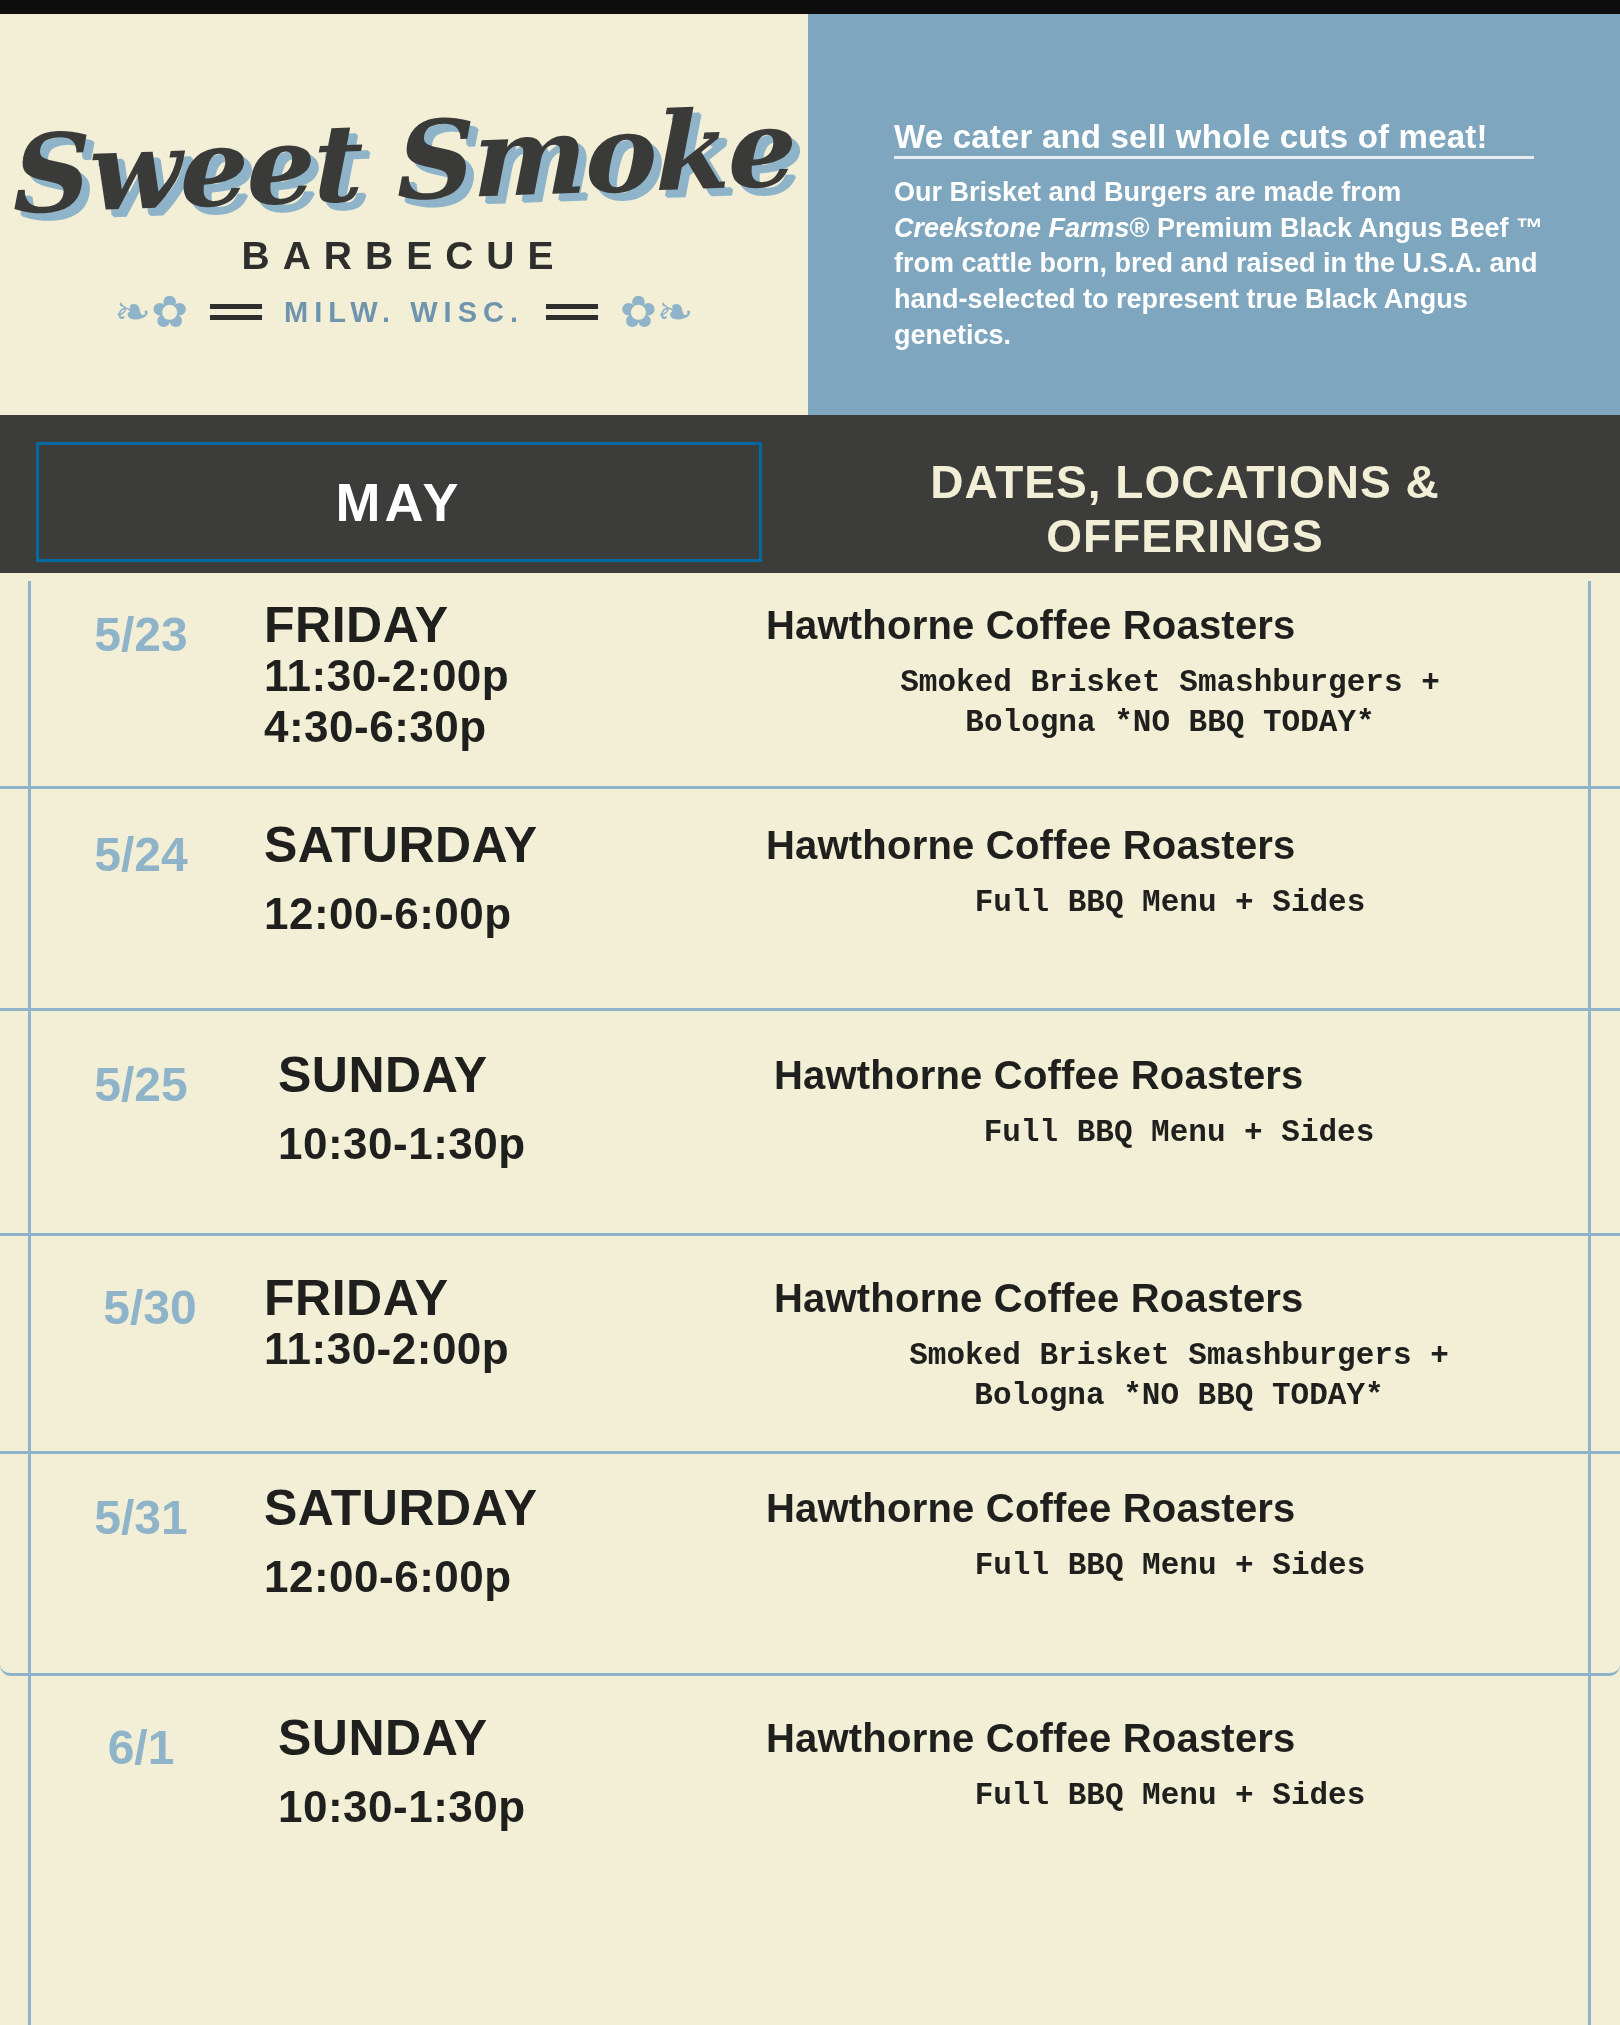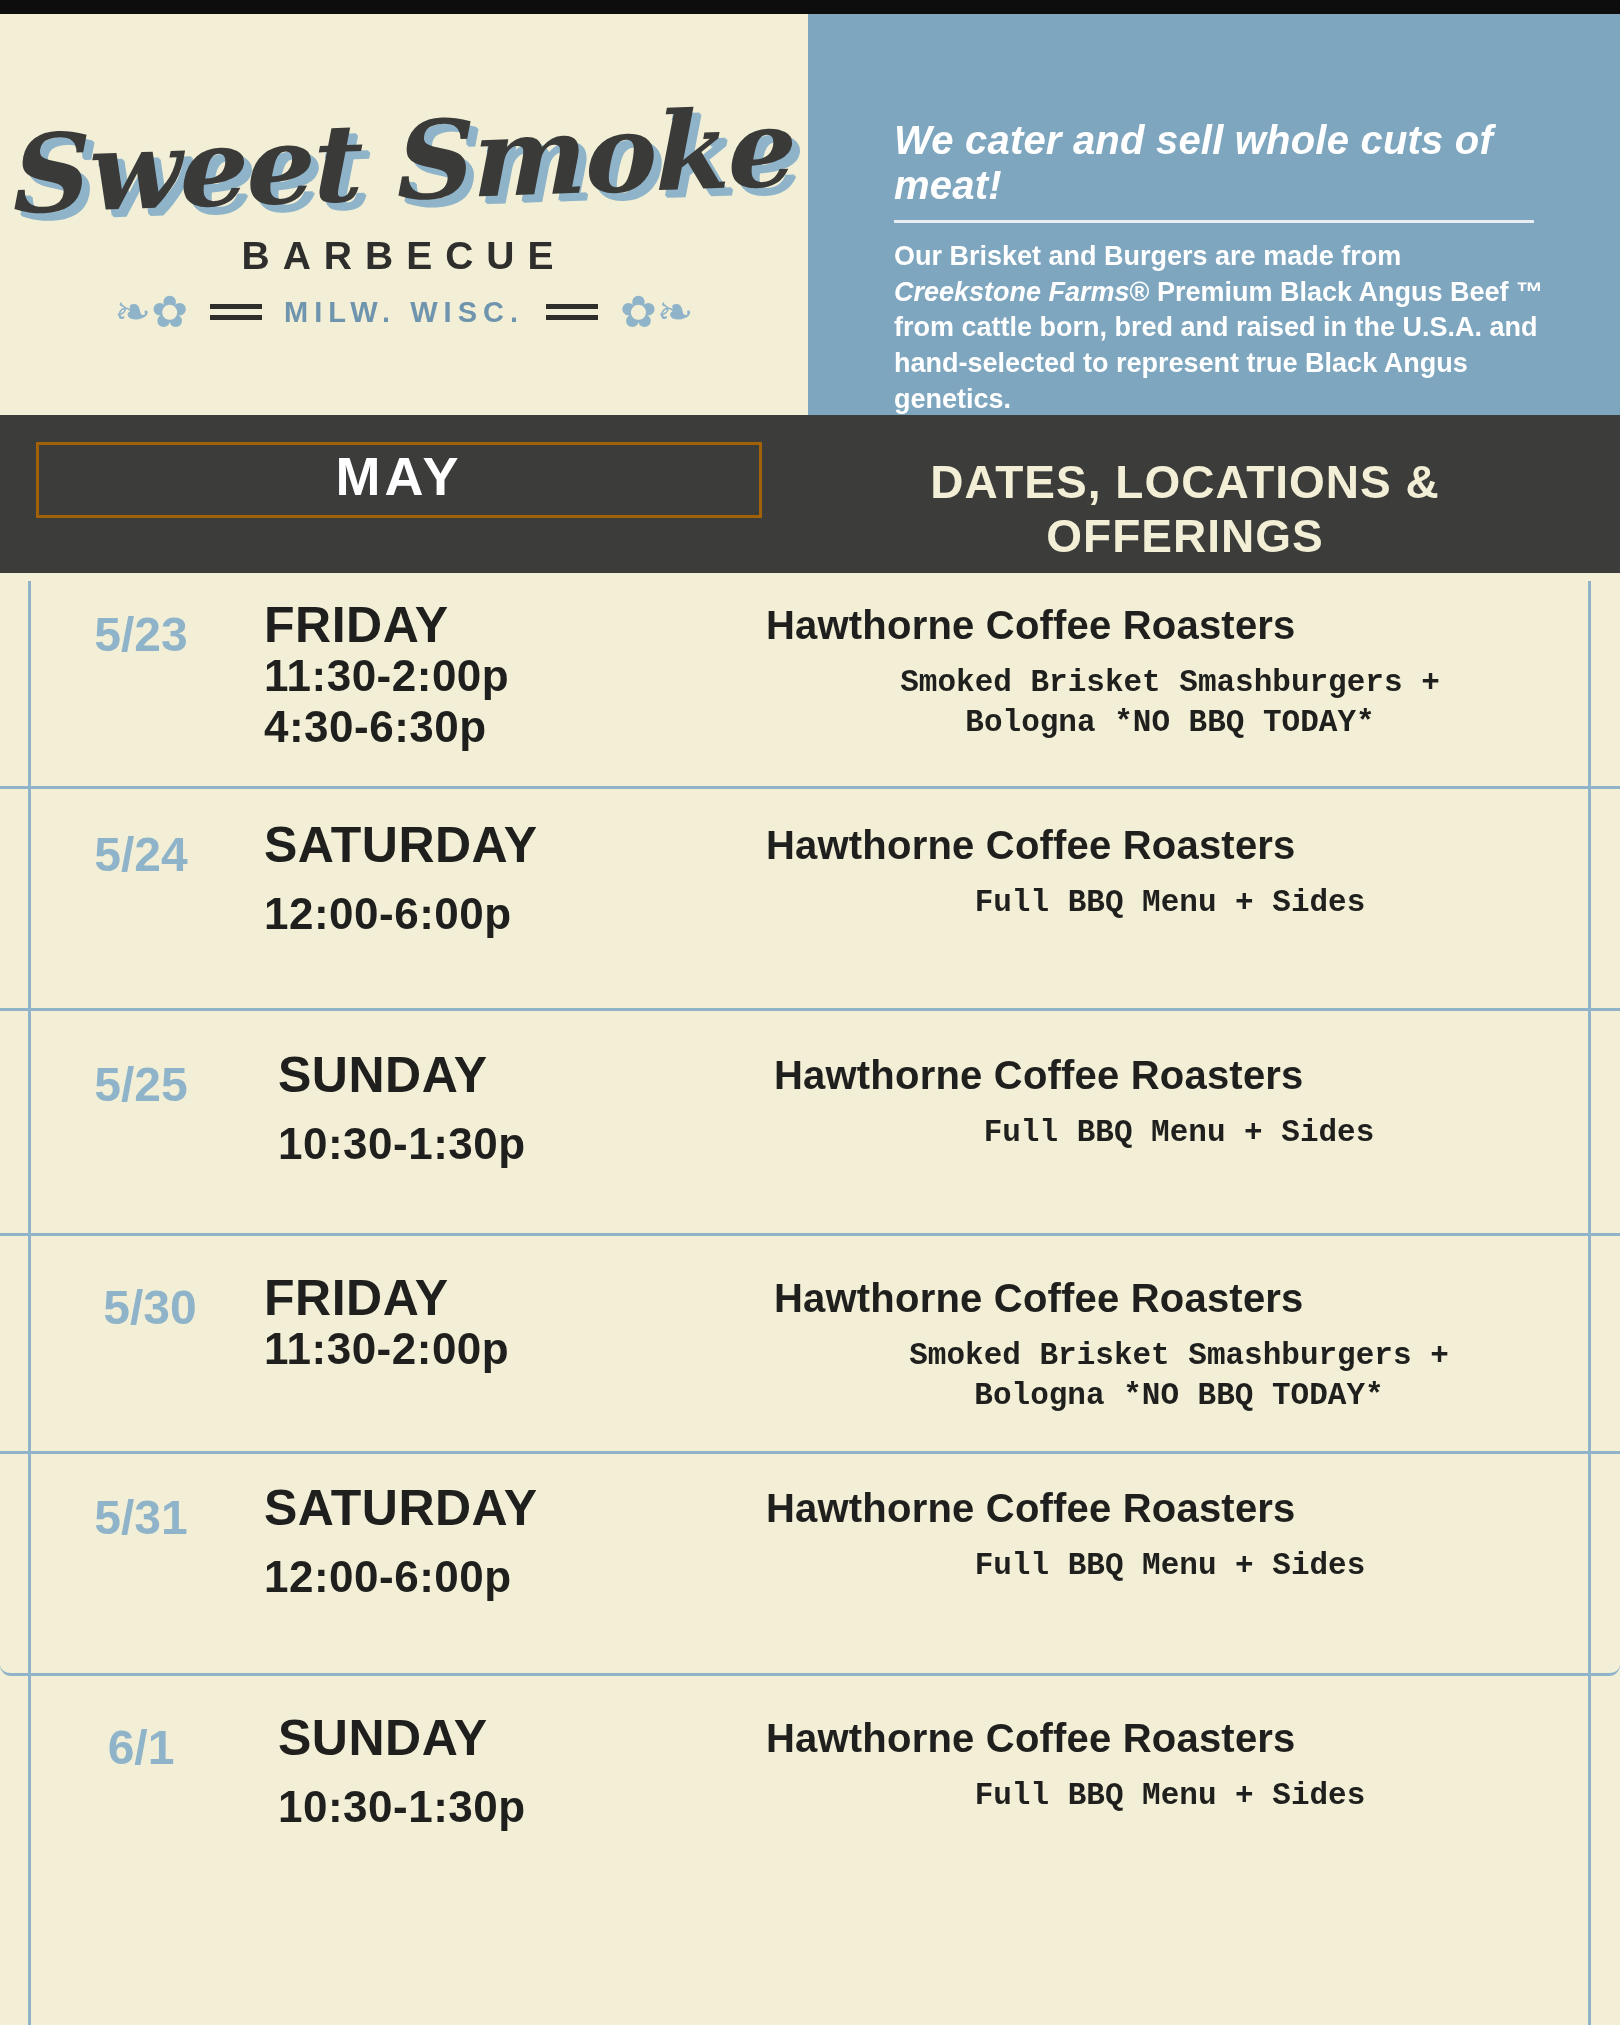--- a/index.html
+++ b/index.html
@@ -108,24 +108,22 @@
     width: 812px;
     height: 401px;
     background: #7fa6bf;
     box-sizing: border-box;
     padding: 104px 44px 0 86px;
     color: #ffffff;
   }
   .cater-title {
     font-family: "Liberation Sans", sans-serif;
     font-weight: bold;
-    font-size: 40px;
+    font-size: 33px;
     letter-spacing: 0.2px;
-    margin-bottom: 12px;
-    font-style: italic;
   }
   .cater-rule {
     width: 640px;
     height: 3px;
     background: #e8edf1;
     margin-bottom: 16px;
   }
   .cater-body {
     font-family: "Liberation Sans", sans-serif;
     font-weight: bold;
@@ -143,24 +141,25 @@
     position: absolute;
     top: 415px; left: 0;
     width: 1620px;
     height: 158px;
     background: #3c3c3a;
   }
   .month-box {
     position: absolute;
     top: 27px; left: 36px;
     width: 726px;
-    height: 76px;
-    border: 3px solid #a16207;
+    height: 120px;
+    border: 3px solid #0369a1;
     box-sizing: border-box;
     display: flex;
+    align-items: center;
     justify-content: center;
   }
   .month-label {
     font-family: "Liberation Sans", sans-serif;
     font-weight: bold;
     font-size: 54px;
     letter-spacing: 4px;
     color: #ffffff;
   }
   .band-right {

